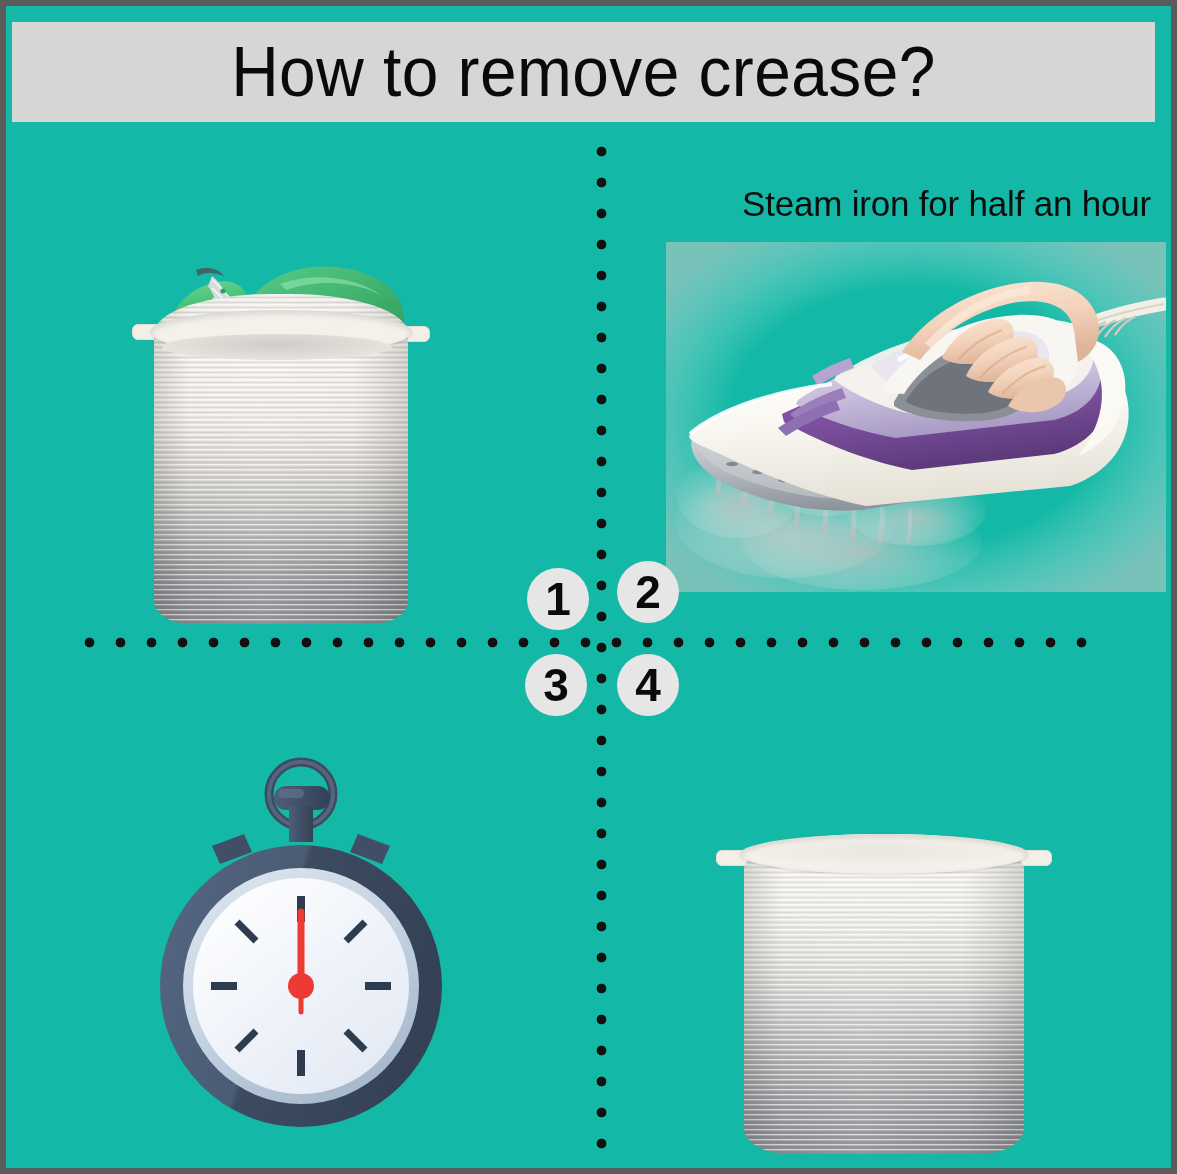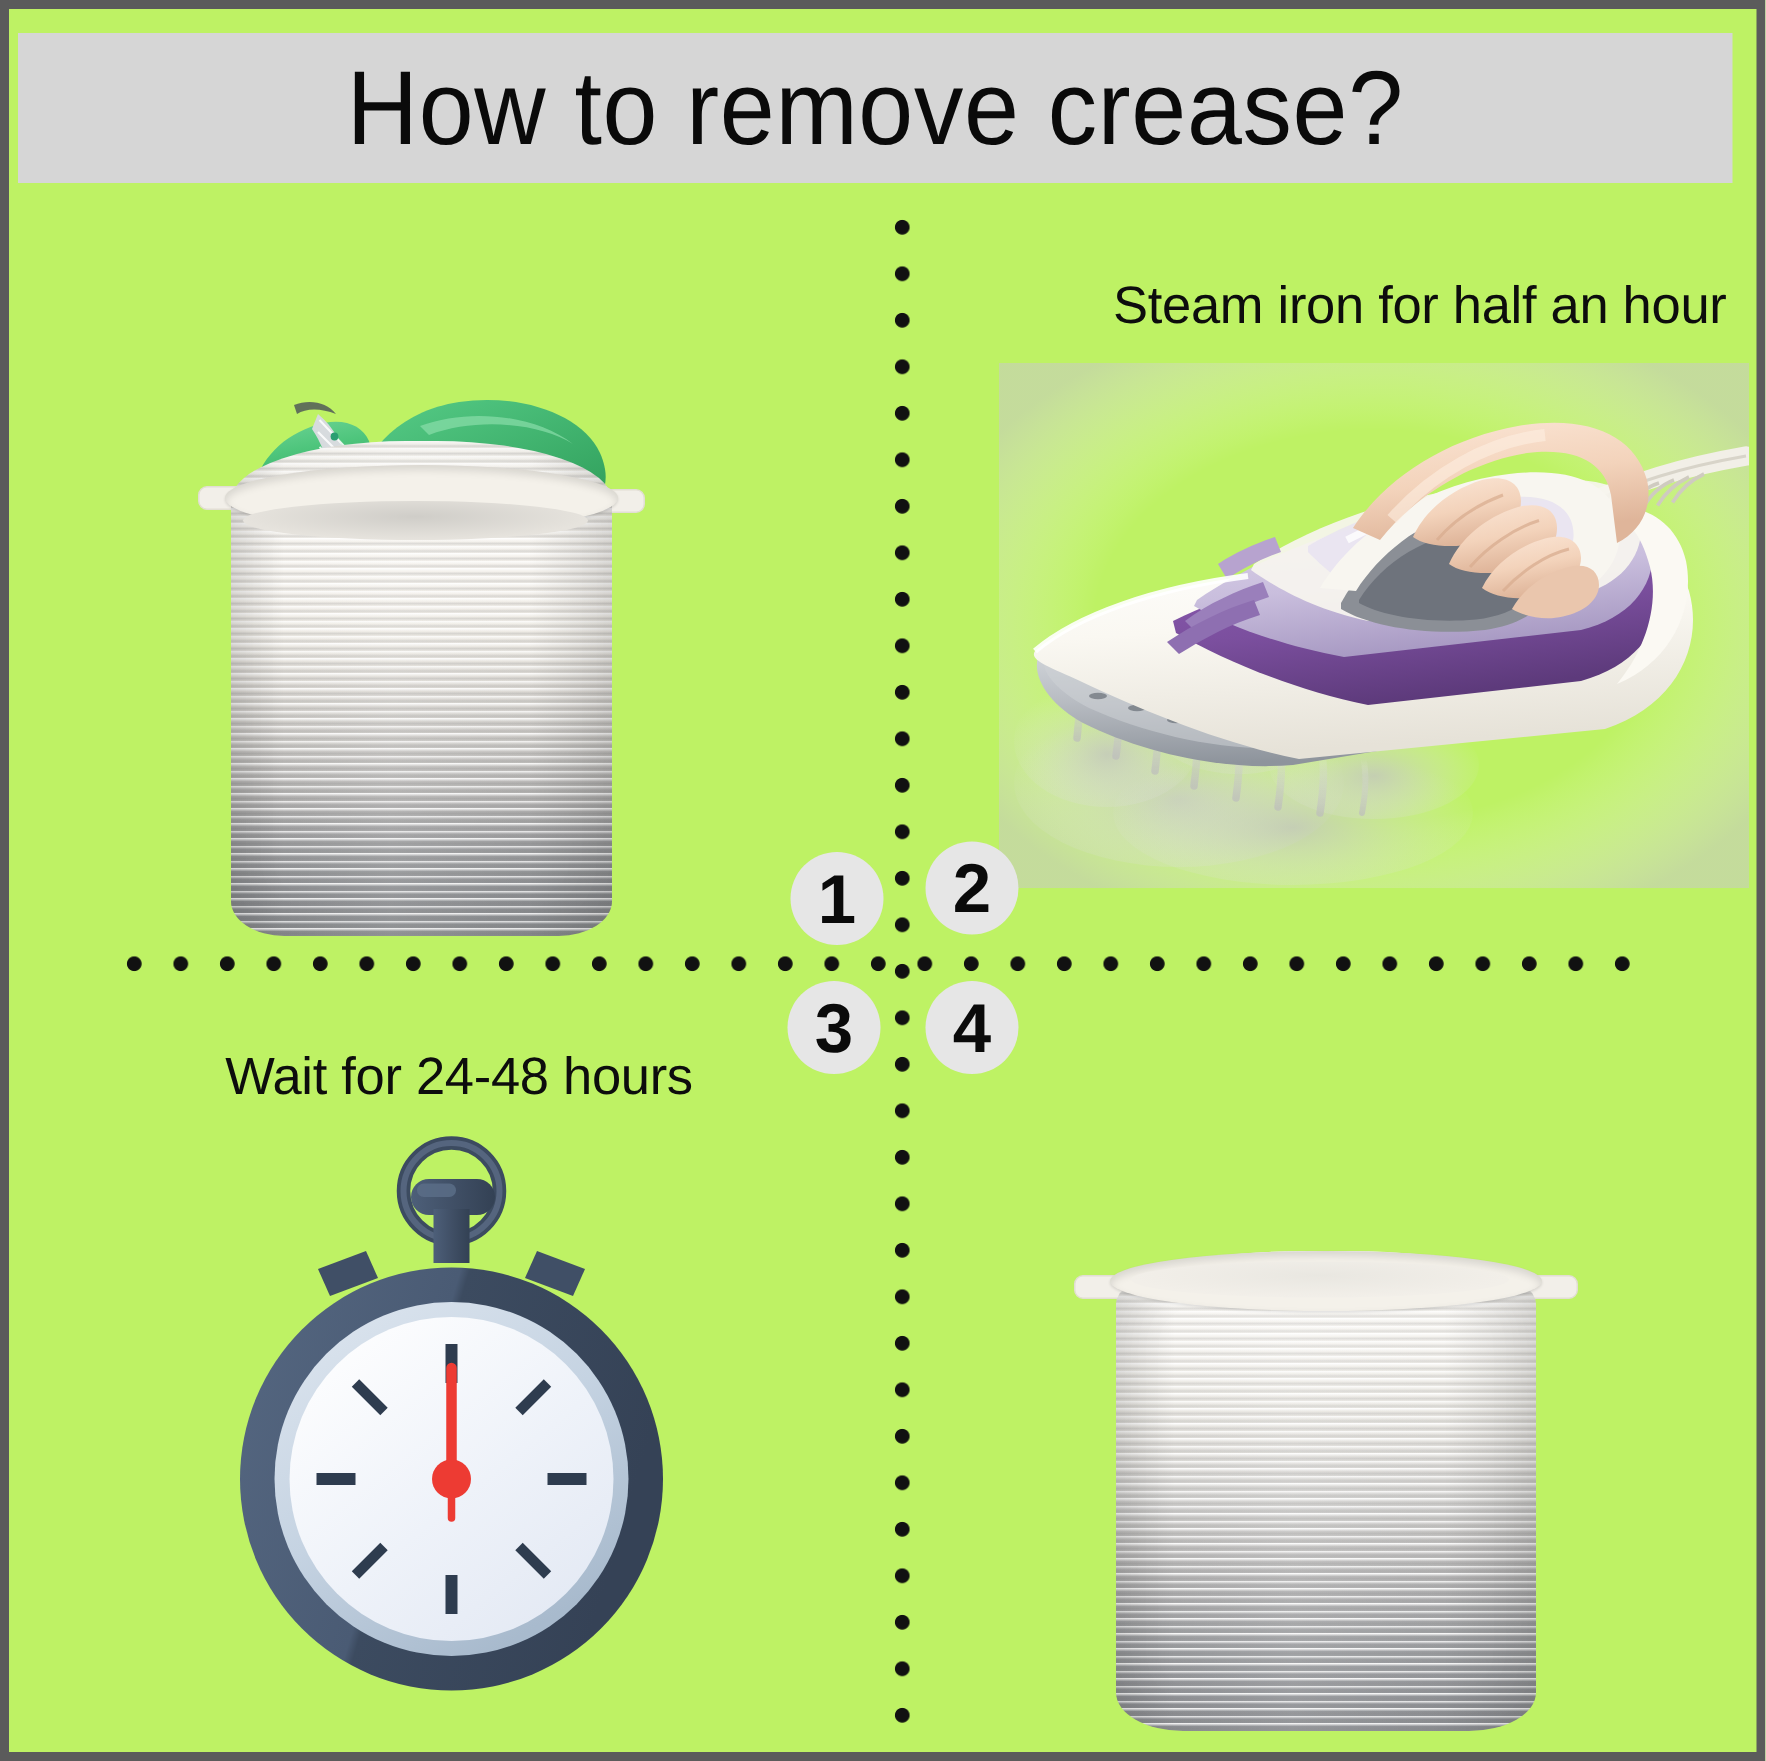--- a/index.html
+++ b/index.html
@@ -9,21 +9,21 @@
     background: #ffffff;
   }
   body {
     font-family: "Liberation Sans", sans-serif;
   }
 
   #page {
     position: relative;
     width: 1177px;
     height: 1174px;
-    background: #bef264;
+    background: #14b8a6;
     box-sizing: border-box;
     border: 6px solid #5b5b5b;
     overflow: hidden;
   }
 
   
   .title-band {
     position: absolute;
     left: 6px;
     top: 16px;
@@ -461,21 +461,20 @@
       <g stroke="#d9ad90" stroke-width="2" fill="none" opacity="0.75">
         <path d="M292 118 C304 104 320 94 336 88"></path>
         <path d="M314 136 C326 122 344 110 360 105"></path>
         <path d="M336 152 C348 139 364 128 380 124"></path>
       </g>
 
       <path d="M262 104 C288 74 326 52 364 48" stroke="#fdeee1" stroke-width="8" fill="none" opacity="0.6"></path>
     </g>
   </svg>
 
-  <div class="caption cap-3">Wait for 24-48 hours</div>
 
   <svg id="stopwatch" viewBox="0 0 310 390">
     <defs>
       <linearGradient id="caseG" x1="0" y1="0" x2="1" y2="0.3">
         <stop offset="0%" stop-color="#556781"></stop>
         <stop offset="48%" stop-color="#4a5b74"></stop>
         <stop offset="50%" stop-color="#3c4b60"></stop>
         <stop offset="100%" stop-color="#354256"></stop>
       </linearGradient>
       <linearGradient id="rimG" x1="0" y1="0" x2="0.6" y2="1">

